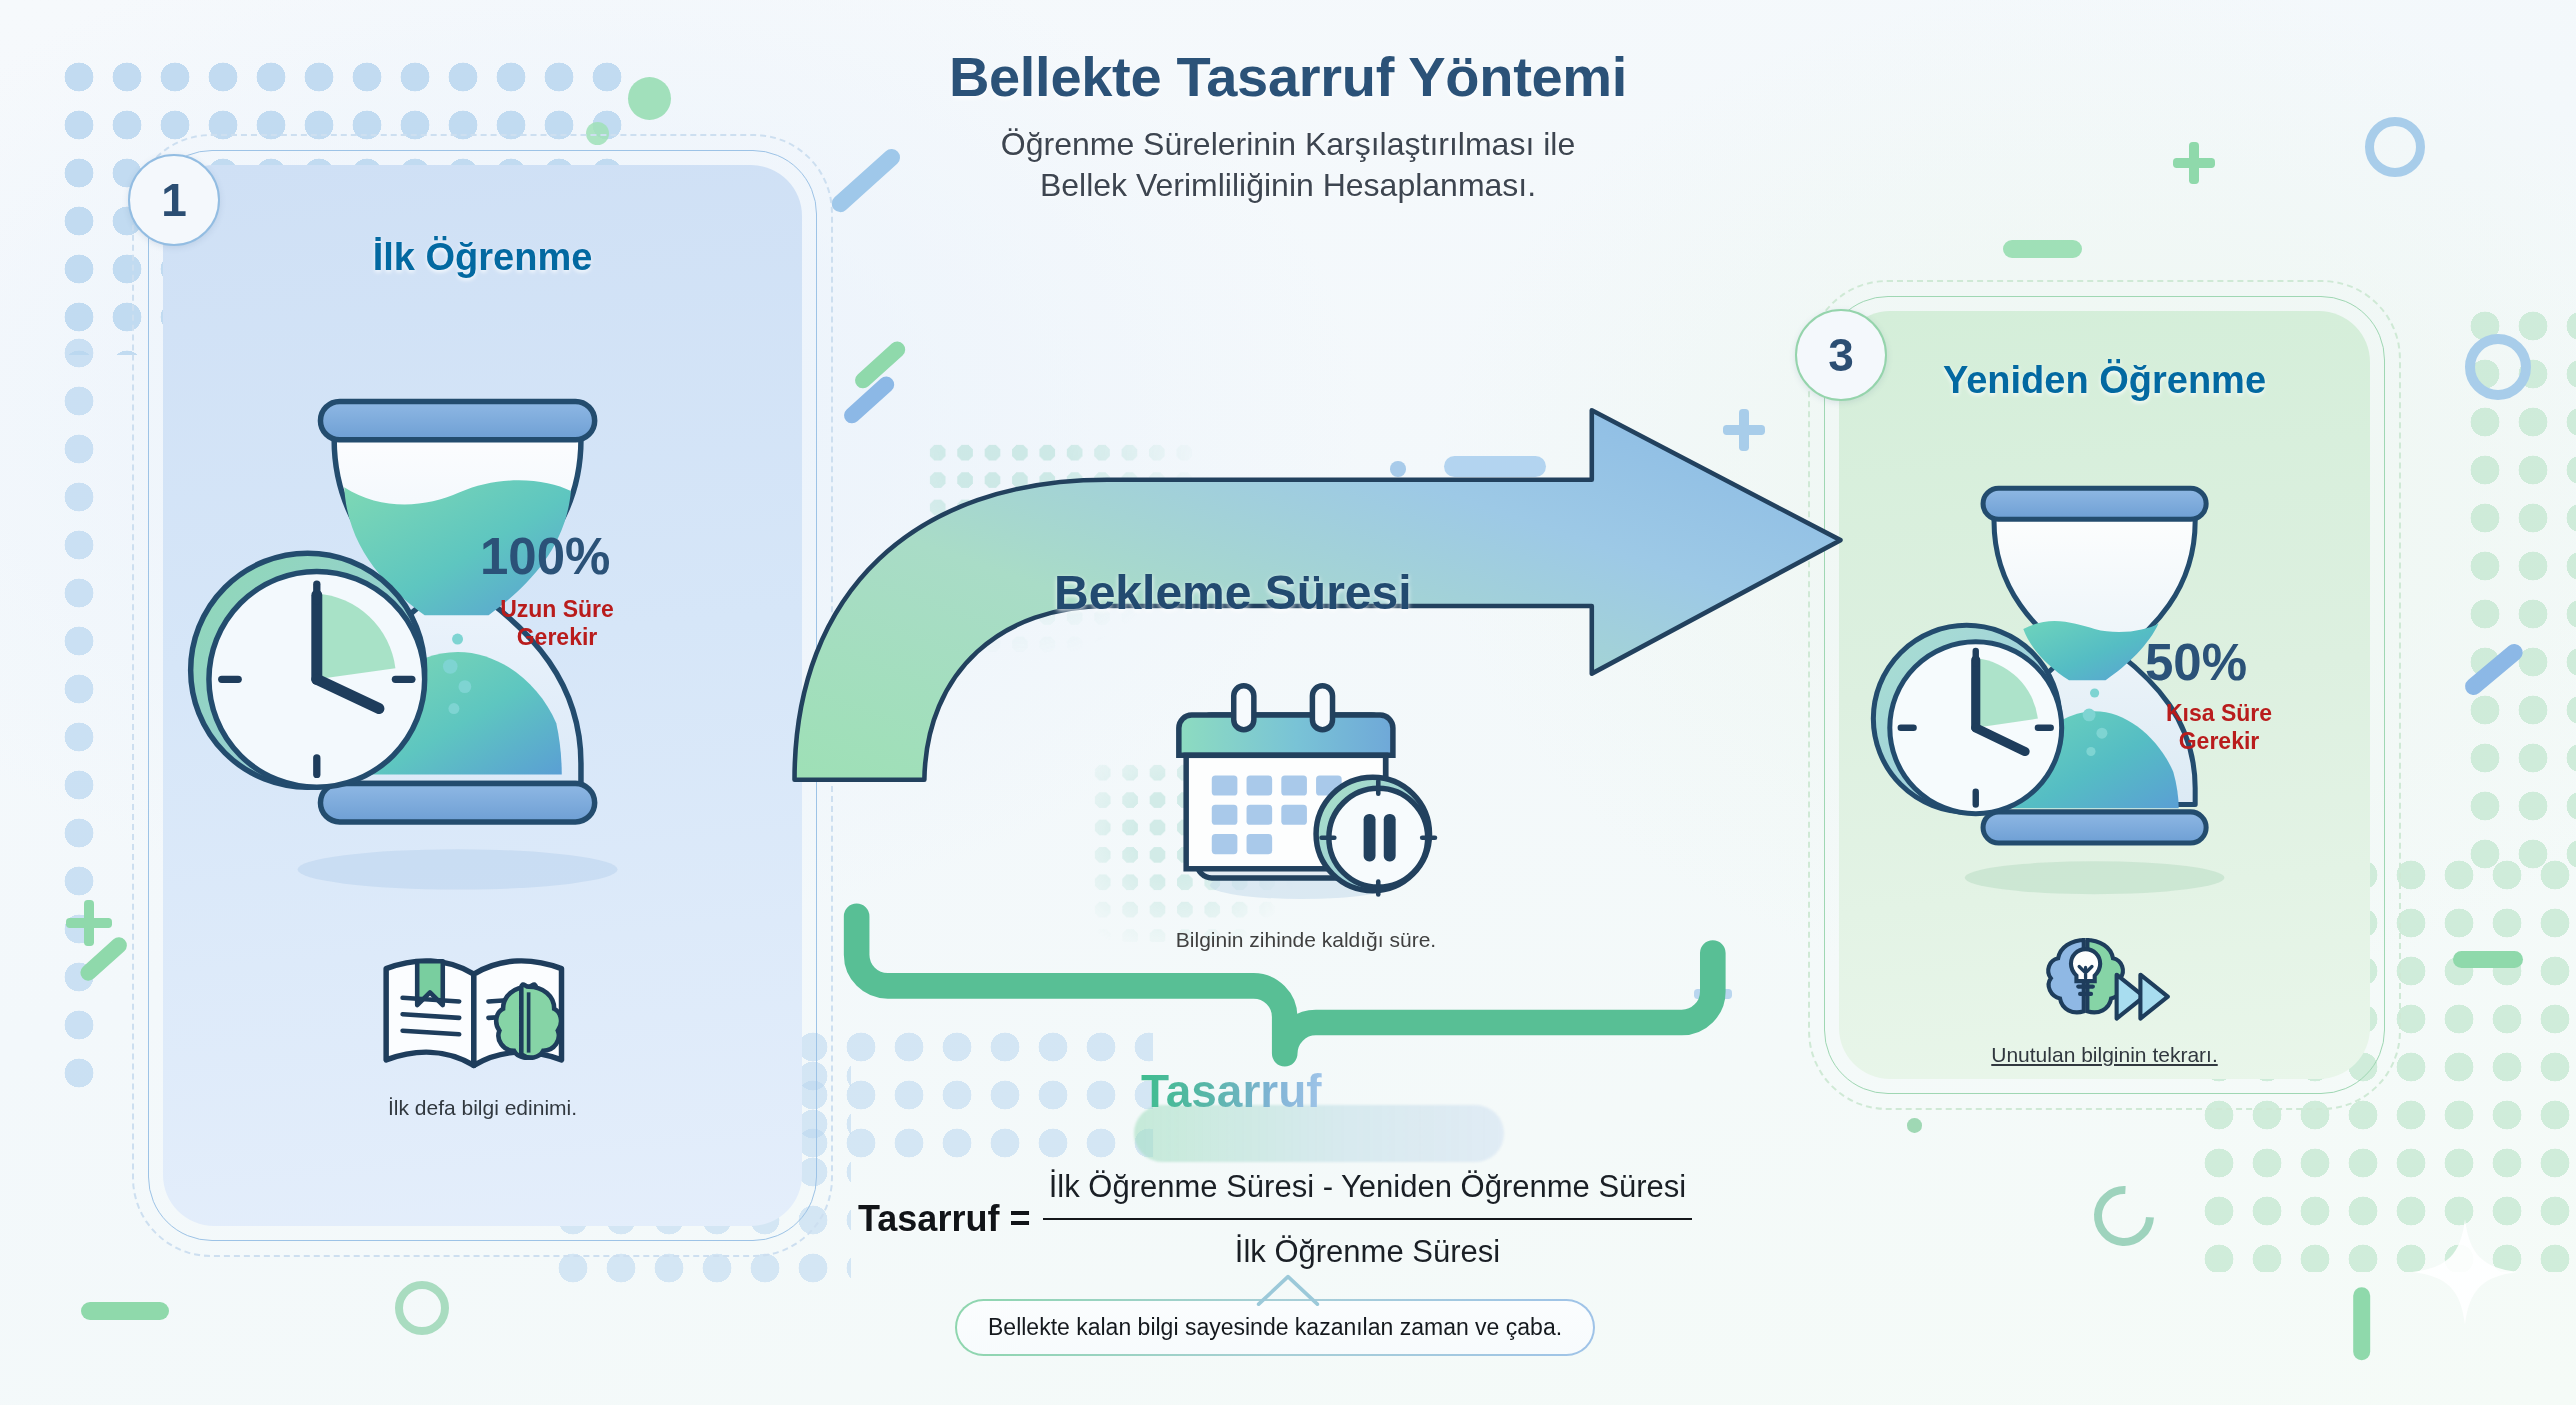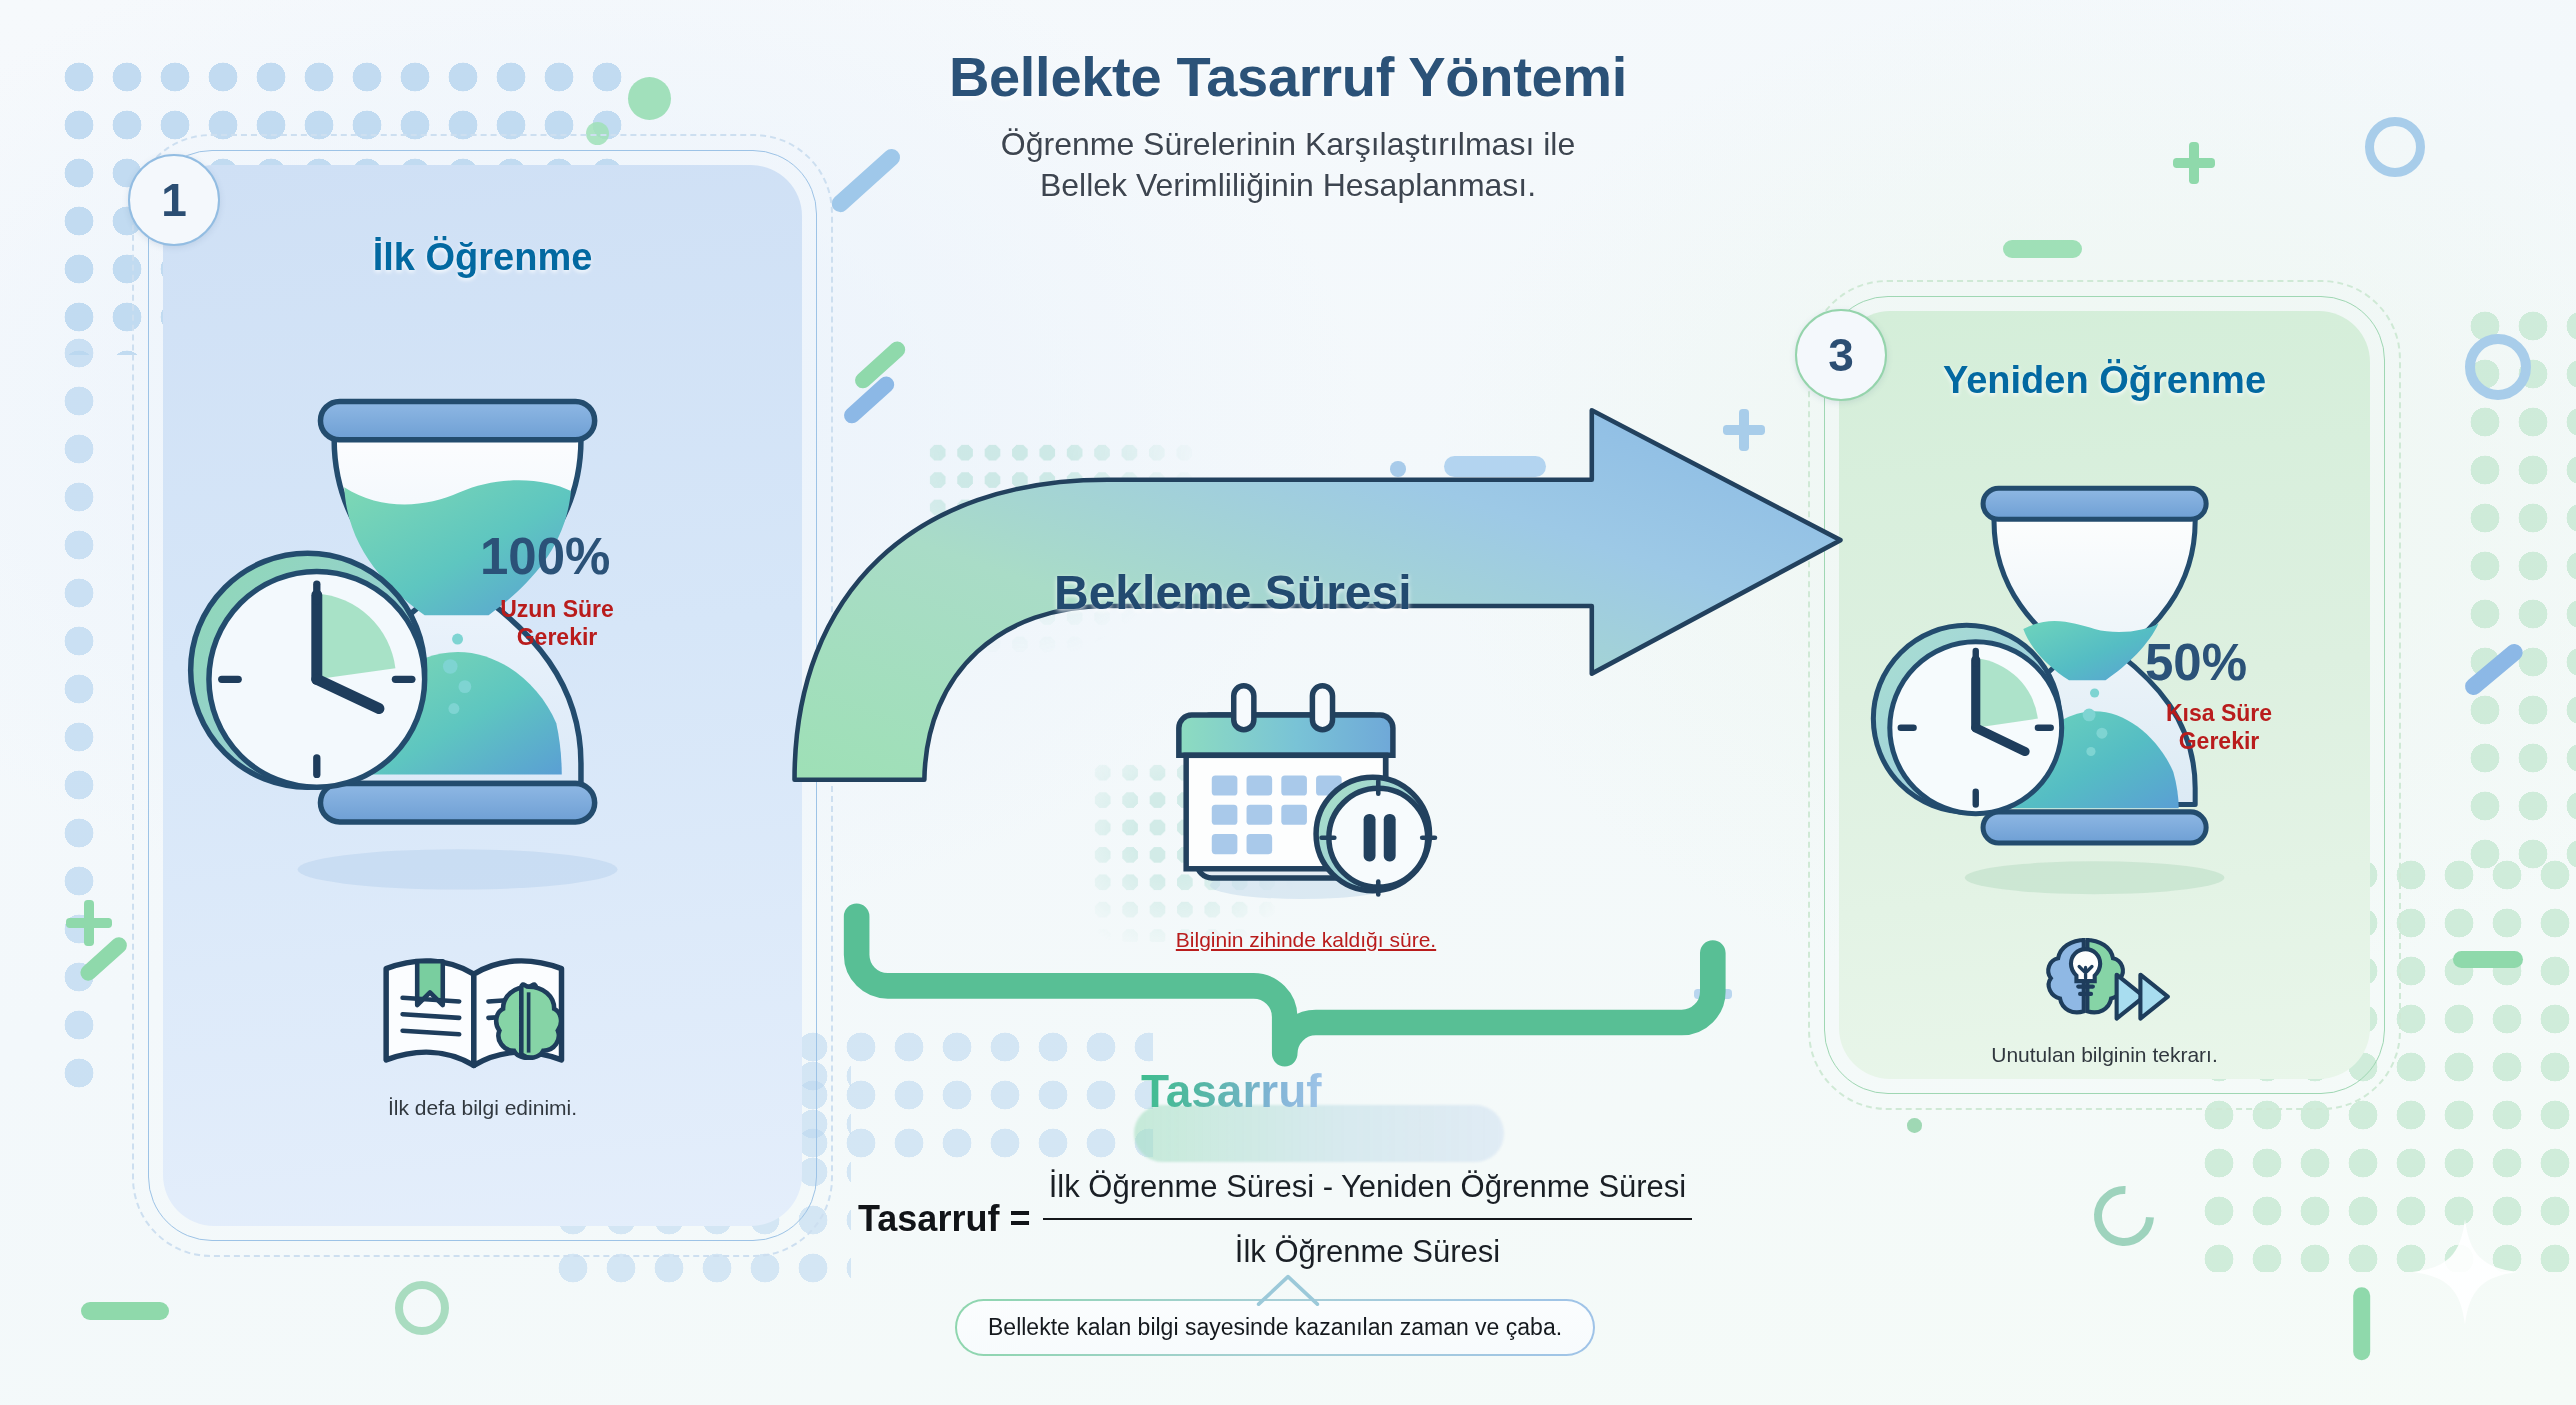--- a/index.html
+++ b/index.html
@@ -74,21 +74,21 @@
     position:absolute;left:0;right:0;text-align:center;
     font-size:21px;color:#31383f;font-weight:500;
   }
 
   
   .arrow-label{
     position:absolute;font-size:48px;font-weight:700;color:#224a70;
     text-shadow:0 1.8px 5.5px rgba(255,255,255,.85);white-space:nowrap;z-index:6;
   }
   .center-caption{
-    position:absolute;text-align:center;font-size:21px;color:#b91c1c;font-weight:500;width:640px;text-decoration:underline;
+    position:absolute;text-align:center;font-size:21px;color:#404040;font-weight:500;width:640px;
   }
 
   
   .tasarruf-word{
     position:absolute;font-size:46px;font-weight:700;line-height:1;
     background:linear-gradient(90deg,#3fbd8f 0%, #59b6a9 38%, #7fb3d4 72%, #9fc4e8 100%);
     -webkit-background-clip:text;background-clip:text;color:transparent;z-index:6;
   }
   .tasarruf-glow{
     position:absolute;border-radius:914px;z-index:5;
@@ -319,21 +319,21 @@
         <path d="M52 12 c16 0 28 8 30 20 c10 2 14 14 8 22 c6 8 0 20 -10 22 c-2 12 -14 18 -26 14 v-78 z" fill="#86d4a6" stroke="#1e3d5c" stroke-width="4.5"></path>
         <path d="M52 22 c-9 0 -16 7 -16 16 c0 6 3 10 6 13 v6 h20 v-6 c3 -3 6 -7 6 -13 c0 -9 -7 -16 -16 -16 z" fill="#fdfefe" stroke="#1e3d5c" stroke-width="4.5"></path>
         <line x1="44" y1="63" x2="60" y2="63" stroke="#1e3d5c" stroke-width="4.5" stroke-linecap="round"></line>
         <line x1="46" y1="71" x2="58" y2="71" stroke="#1e3d5c" stroke-width="4.5" stroke-linecap="round"></line>
         <path d="M52 42 l0 12 M52 48 l-7 -7 M52 48 l7 -7" stroke="#1e3d5c" stroke-width="3.6" fill="none" stroke-linecap="round"></path>
         <path d="M86 50 l30 24 l-30 24 z" fill="#a8ddf0" stroke="#1e3d5c" stroke-width="4.5" stroke-linejoin="round"></path>
         <path d="M112 50 l30 24 l-30 24 z" fill="#a8ddf0" stroke="#1e3d5c" stroke-width="4.5" stroke-linejoin="round"></path>
       </svg>
     </div>
 
-    <div class="card-foot" style="top:732px;">Unutulan bilginin tekrarı.</div>
+    <div class="card-foot" style="top:732px;text-decoration:underline;">Unutulan bilginin tekrarı.</div>
   </div>
   <div class="step-badge badge-green" style="left:1795px;top:309px;">3</div>
 
   <div style="position:absolute;left:787px;top:403px;width:1061px;height:384px;z-index:4;">
     <svg viewBox="0 0 1160 420" width="1061" height="384">
       <defs>
         <linearGradient id="arrowGrad" x1="0" y1="1" x2="1" y2="0">
           <stop offset="0%" stop-color="#9ee0b6"></stop>
           <stop offset="38%" stop-color="#a9dcc7"></stop>
           <stop offset="70%" stop-color="#9dc9e6"></stop>

